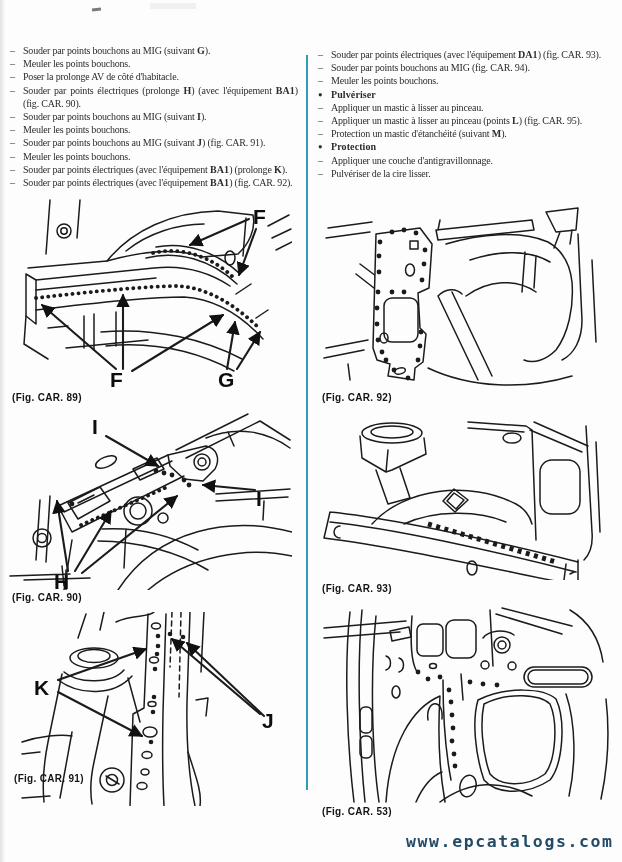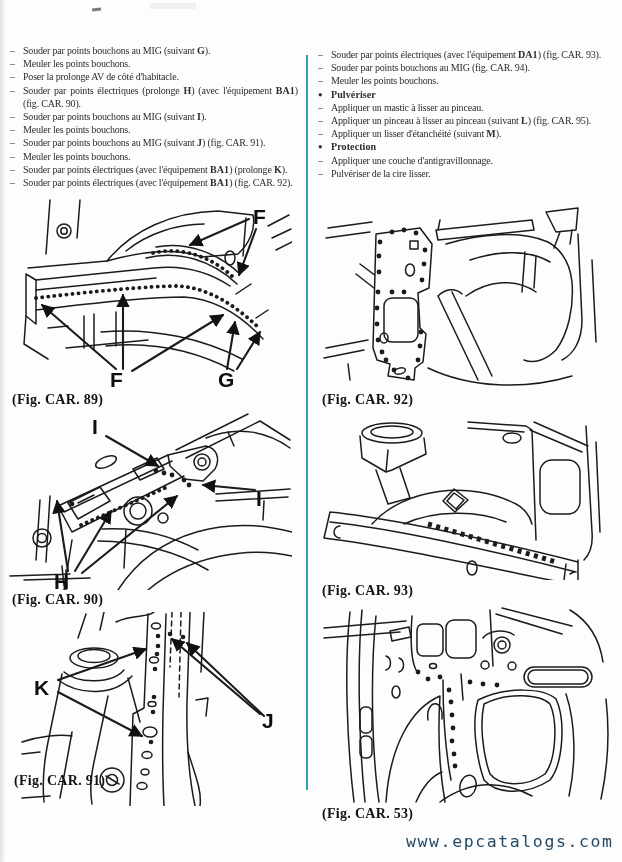--- a/index.html
+++ b/index.html
@@ -26,24 +26,24 @@
      stroke:#1b1b1b;fill:none;stroke-width:1.5;stroke-linecap:round;stroke-linejoin:round;}
   svg.fig .fillw{fill:#fdfdfd;}
   svg.fig .dot{fill:#1b1b1b;stroke:none;}
   svg.fig .seam{stroke-width:3.8;stroke-dasharray:0.1 6;stroke-linecap:round;}
   svg.fig .seamsq{stroke-width:5;stroke-dasharray:4 4.5;stroke-linecap:butt;}
   svg.fig .dashed{stroke-dasharray:5 4;}
   svg.fig .arrow{stroke-width:2.1;marker-end:url(#ah);}
   svg.fig text.lbl{font-family:"Liberation Sans",sans-serif;font-weight:bold;font-size:21px;
      fill:#0d0d0d;stroke:none;}
 
-  .figcap{position:absolute;font-family:Liberation Serif, serif;font-weight:bold;
-          font-size:14px;letter-spacing:0.3px;color:#141414;}
+  .figcap{position:absolute;font-family:Liberation Sans, sans-serif;font-weight:bold;
+          font-size:10px;letter-spacing:0.3px;color:#141414;}
   .watermark{position:absolute;left:406px;top:832px;font-family:"DejaVu Sans Mono",monospace;
-             font-weight:normal;font-size:16.5px;letter-spacing:1.6px;color:#234a66;}
+             font-weight:bold;font-size:16.5px;letter-spacing:1.6px;color:#234a66;}
 </style>
 </head>
 <body>
 
 <div class="page">
   <div class="edge-left"></div>
   <div class="art-dash"></div>
   <div class="art-smudge"></div>
   <div class="divider"></div>
 
@@ -113,25 +113,25 @@
       <div class="li hd">
         <span class="m">●</span>
         <span class="t"><b>Pulvériser</b></span>
       </div>
       <div class="li">
         <span class="m">–</span>
         <span class="t"><span>Appliquer un mastic à lisser au pinceau.</span></span>
       </div>
       <div class="li">
         <span class="m">–</span>
-        <span class="t"><span>Appliquer un pinceau à lisser au pinceau (suivant </span><b>L</b><span>) (fig. CAR. 95).</span></span>
-      </div>
-      <div class="li">
-        <span class="m">–</span>
-        <span class="t"><span>Appliquer un lisser d'étanchéité (suivant </span><b>M</b><span>).</span></span>
+        <span class="t"><span>Appliquer un mastic à lisser au pinceau (points </span><b>L</b><span>) (fig. CAR. 95).</span></span>
+      </div>
+      <div class="li">
+        <span class="m">–</span>
+        <span class="t"><span>Protection un mastic d'étanchéité (suivant </span><b>M</b><span>).</span></span>
       </div>
       <div class="li hd">
         <span class="m">●</span>
         <span class="t"><b>Protection</b></span>
       </div>
       <div class="li">
         <span class="m">–</span>
         <span class="t"><span>Appliquer une couche d'antigravillonnage.</span></span>
       </div>
       <div class="li">

